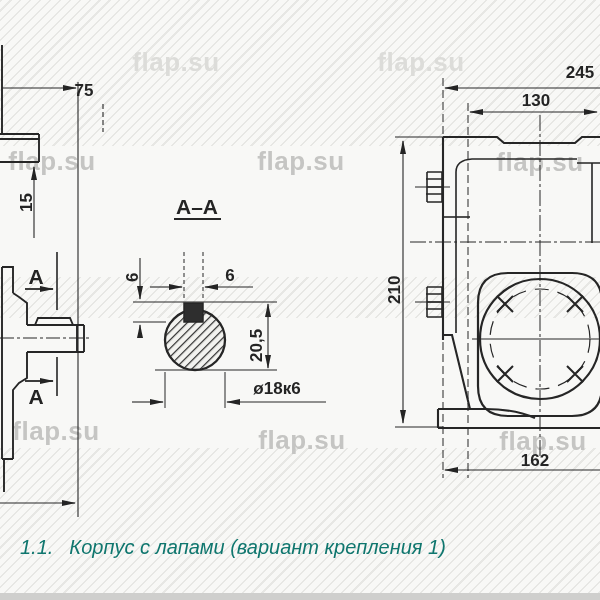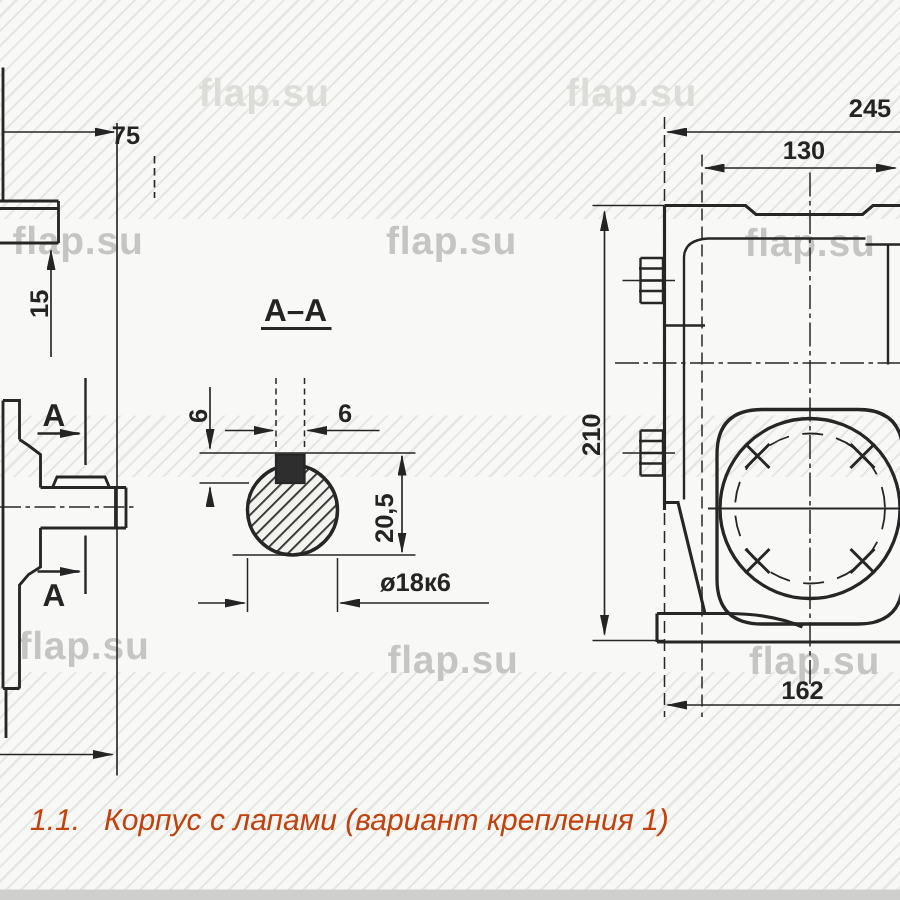--- a/index.html
+++ b/index.html
@@ -7,21 +7,21 @@
          font-family:"Liberation Sans",sans-serif;}
   .hatch{position:absolute;left:0;width:100%;
          background:repeating-linear-gradient(135deg,#e7e7e4 0px,#e7e7e4 1.5px,rgba(0,0,0,0) 1.5px,rgba(0,0,0,0) 7px);}
   .wm{position:absolute;transform:translate(-50%,-50%);font-weight:bold;font-size:26px;
       letter-spacing:.5px;white-space:nowrap;pointer-events:none;}
   .wm-light{color:#dcdcd9;}
   .wm-dark{color:#c5c5c3;}
   svg text{font-family:"Liberation Sans",sans-serif;font-weight:bold;font-size:17px;fill:#242424;}
   svg text.big{font-size:21px;}
   .caption{position:absolute;left:20px;top:536px;width:570px;font-style:italic;
-           font-size:20px;color:#c2410c;white-space:nowrap;}
+           font-size:20px;color:#0f766e;white-space:nowrap;}
   .caption .idx{margin-right:16px;}
   .bottom-bar{position:absolute;left:0;top:593px;width:600px;height:7px;background:#cfcfcd;}
 </style>
 </head>
 <body>
 
 <div class="stage">
 
   <div class="hatch" style="top:0;height:146px"></div>
   <div class="hatch" style="top:277px;height:41px"></div>

